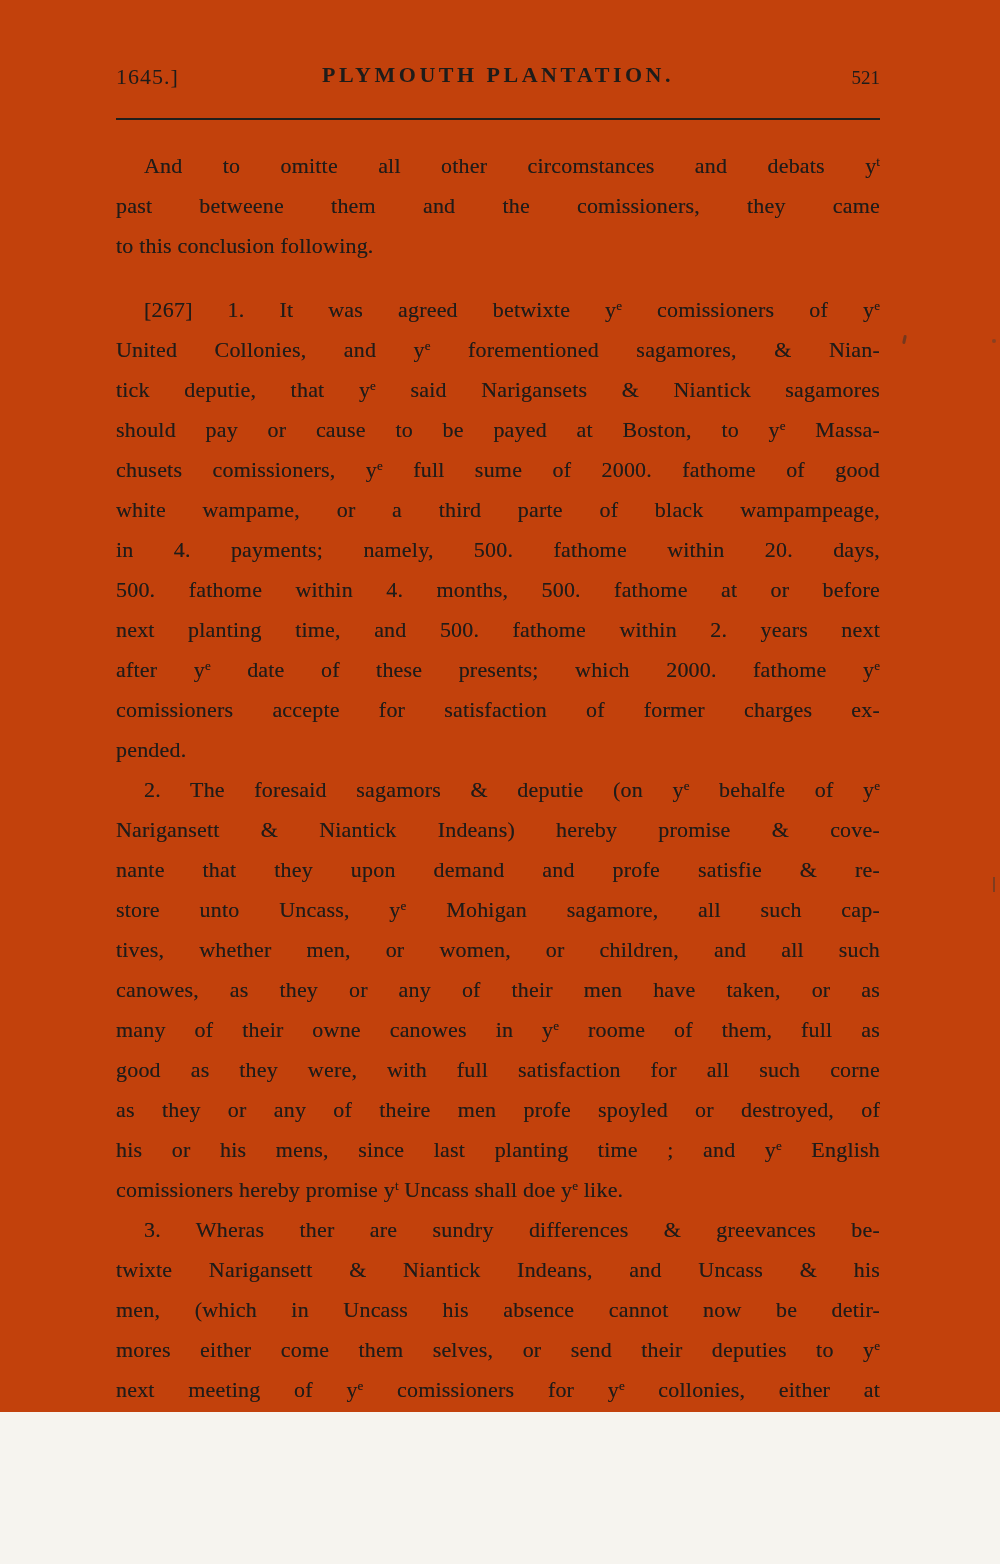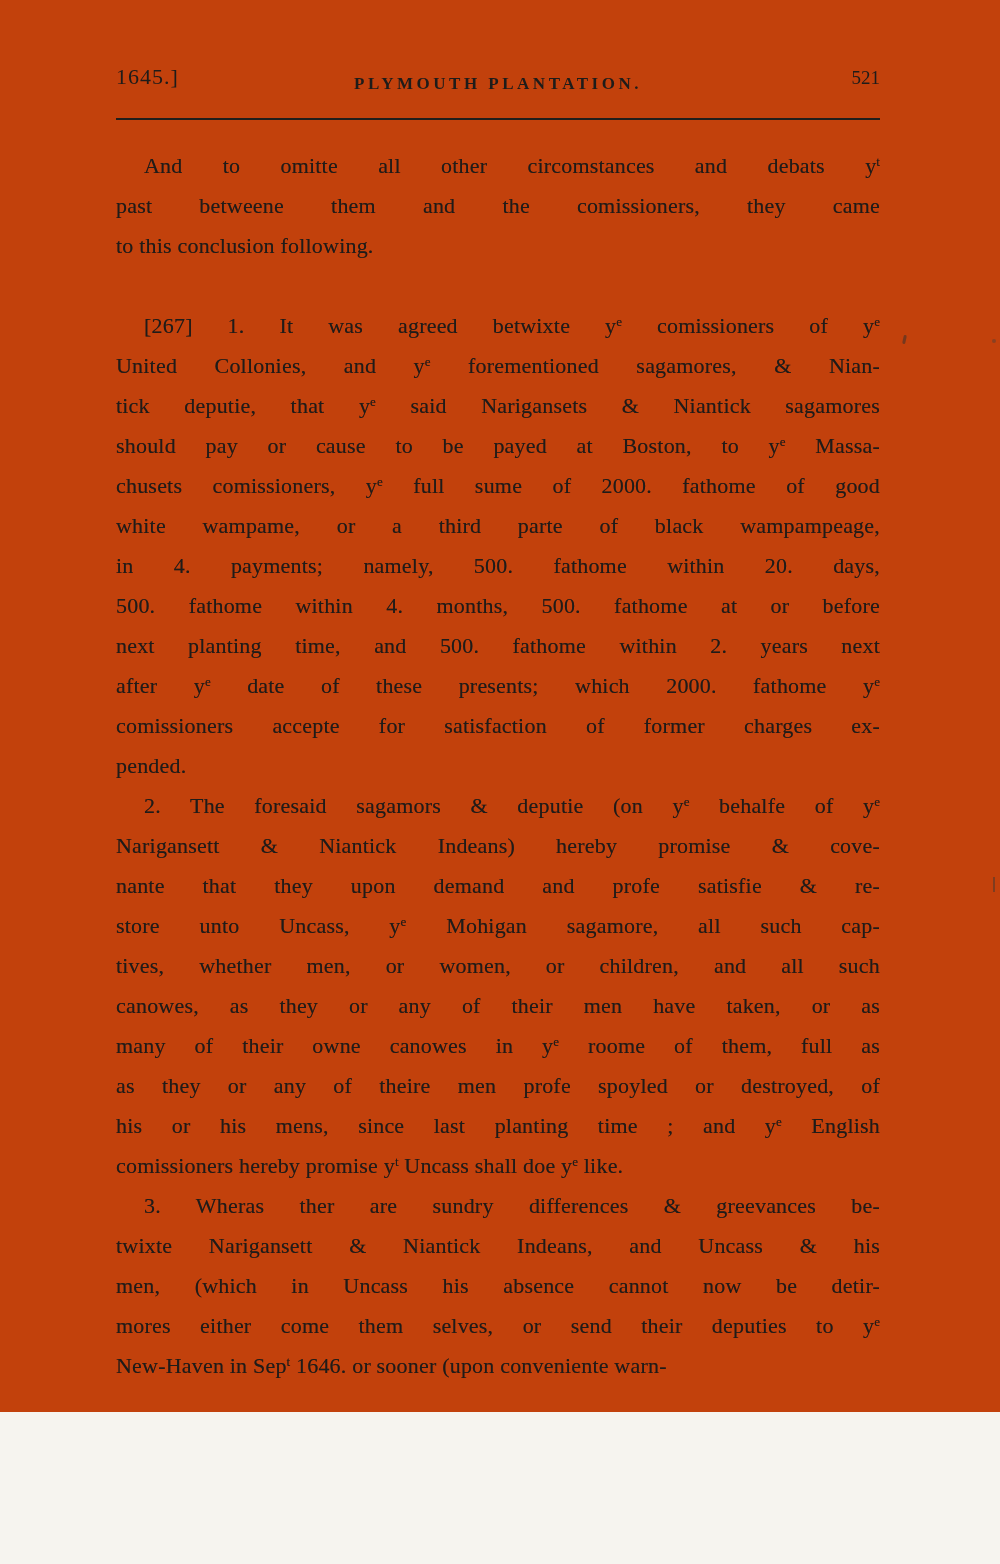--- a/index.html
+++ b/index.html
@@ -33,22 +33,22 @@
     align-items: baseline;
   }
   .header-year {
     font-size: 22px;
     letter-spacing: 1px;
   }
   .header-title {
     position: absolute;
     left: 50%;
     transform: translateX(-50%);
-    bottom: 0;
-    font-size: 17px;
+    bottom: 6px;
+    font-size: 22px;
     letter-spacing: 3.5px;
     font-weight: 600;
     white-space: nowrap;
     margin-top: 25px;
   }
   .header-page-number {
     font-size: 19px;
   }
   .header-rule {
     margin-top: 24px;
@@ -58,21 +58,21 @@
   }
   
   .page-body {
     margin-top: 26px;
     font-size: 22px;
     line-height: 40px;
     letter-spacing: 0.2px;
     text-shadow: 0 0 0.4px rgba(20,18,16,0.45);
   }
   .paragraph { margin: 0; }
-  .page-body .paragraph:nth-child(2) { margin-top: 40px; }
+  .page-body .paragraph:nth-child(2) { margin-top: 24px; }
   .line {
     text-align: justify;
     text-align-last: justify;
     text-justify: inter-word;
     white-space: normal;
   }
   .line.first { text-indent: 28px; }
   .line.last { text-align-last: left; }
   .line sup {
     font-size: 0.6em;
@@ -141,29 +141,31 @@
           <div class="line last">pended.</div>
         </div>
         <div class="paragraph">
           <div class="line first">2. The foresaid sagamors &amp; deputie (on y<sup>e</sup> behalfe of y<sup>e</sup></div>
           <div class="line">Narigansett &amp; Niantick Indeans) hereby promise &amp; cove-</div>
           <div class="line">nante that they upon demand and profe satisfie &amp; re-</div>
           <div class="line">store unto Uncass, y<sup>e</sup> Mohigan sagamore, all such cap-</div>
           <div class="line">tives, whether men, or women, or children, and all such</div>
           <div class="line">canowes, as they or any of their men have taken, or as</div>
           <div class="line">many of their owne canowes in y<sup>e</sup> roome of them, full as</div>
+          <div class="line">good as they were, with full satisfaction for all such corne</div>
           <div class="line">as they or any of theire men profe spoyled or destroyed, of</div>
           <div class="line">his or his mens, since last planting time ; and y<sup>e</sup> English</div>
           <div class="line last">comissioners hereby promise y<sup>t</sup> Uncass shall doe y<sup>e</sup> like.</div>
         </div>
         <div class="paragraph">
           <div class="line first">3. Wheras ther are sundry differences &amp; greevances be-</div>
           <div class="line">twixte Narigansett &amp; Niantick Indeans, and Uncass &amp; his</div>
           <div class="line">men, (which in Uncass his absence cannot now be detir-</div>
           <div class="line">mores either come them selves, or send their deputies to y<sup>e</sup></div>
+          <div class="line">next meeting of y<sup>e</sup> comissioners for y<sup>e</sup> collonies, either at</div>
           <div class="line last">New-Haven in Sep<sup>t</sup> 1646. or sooner (upon conveniente warn-</div>
         </div>
       </div>
   </div>
   <div class="artifact-speck-a"></div>
   <div class="artifact-speck-b"></div>
   <div class="artifact-tick"></div>
 </div>
 
 </body></html>

